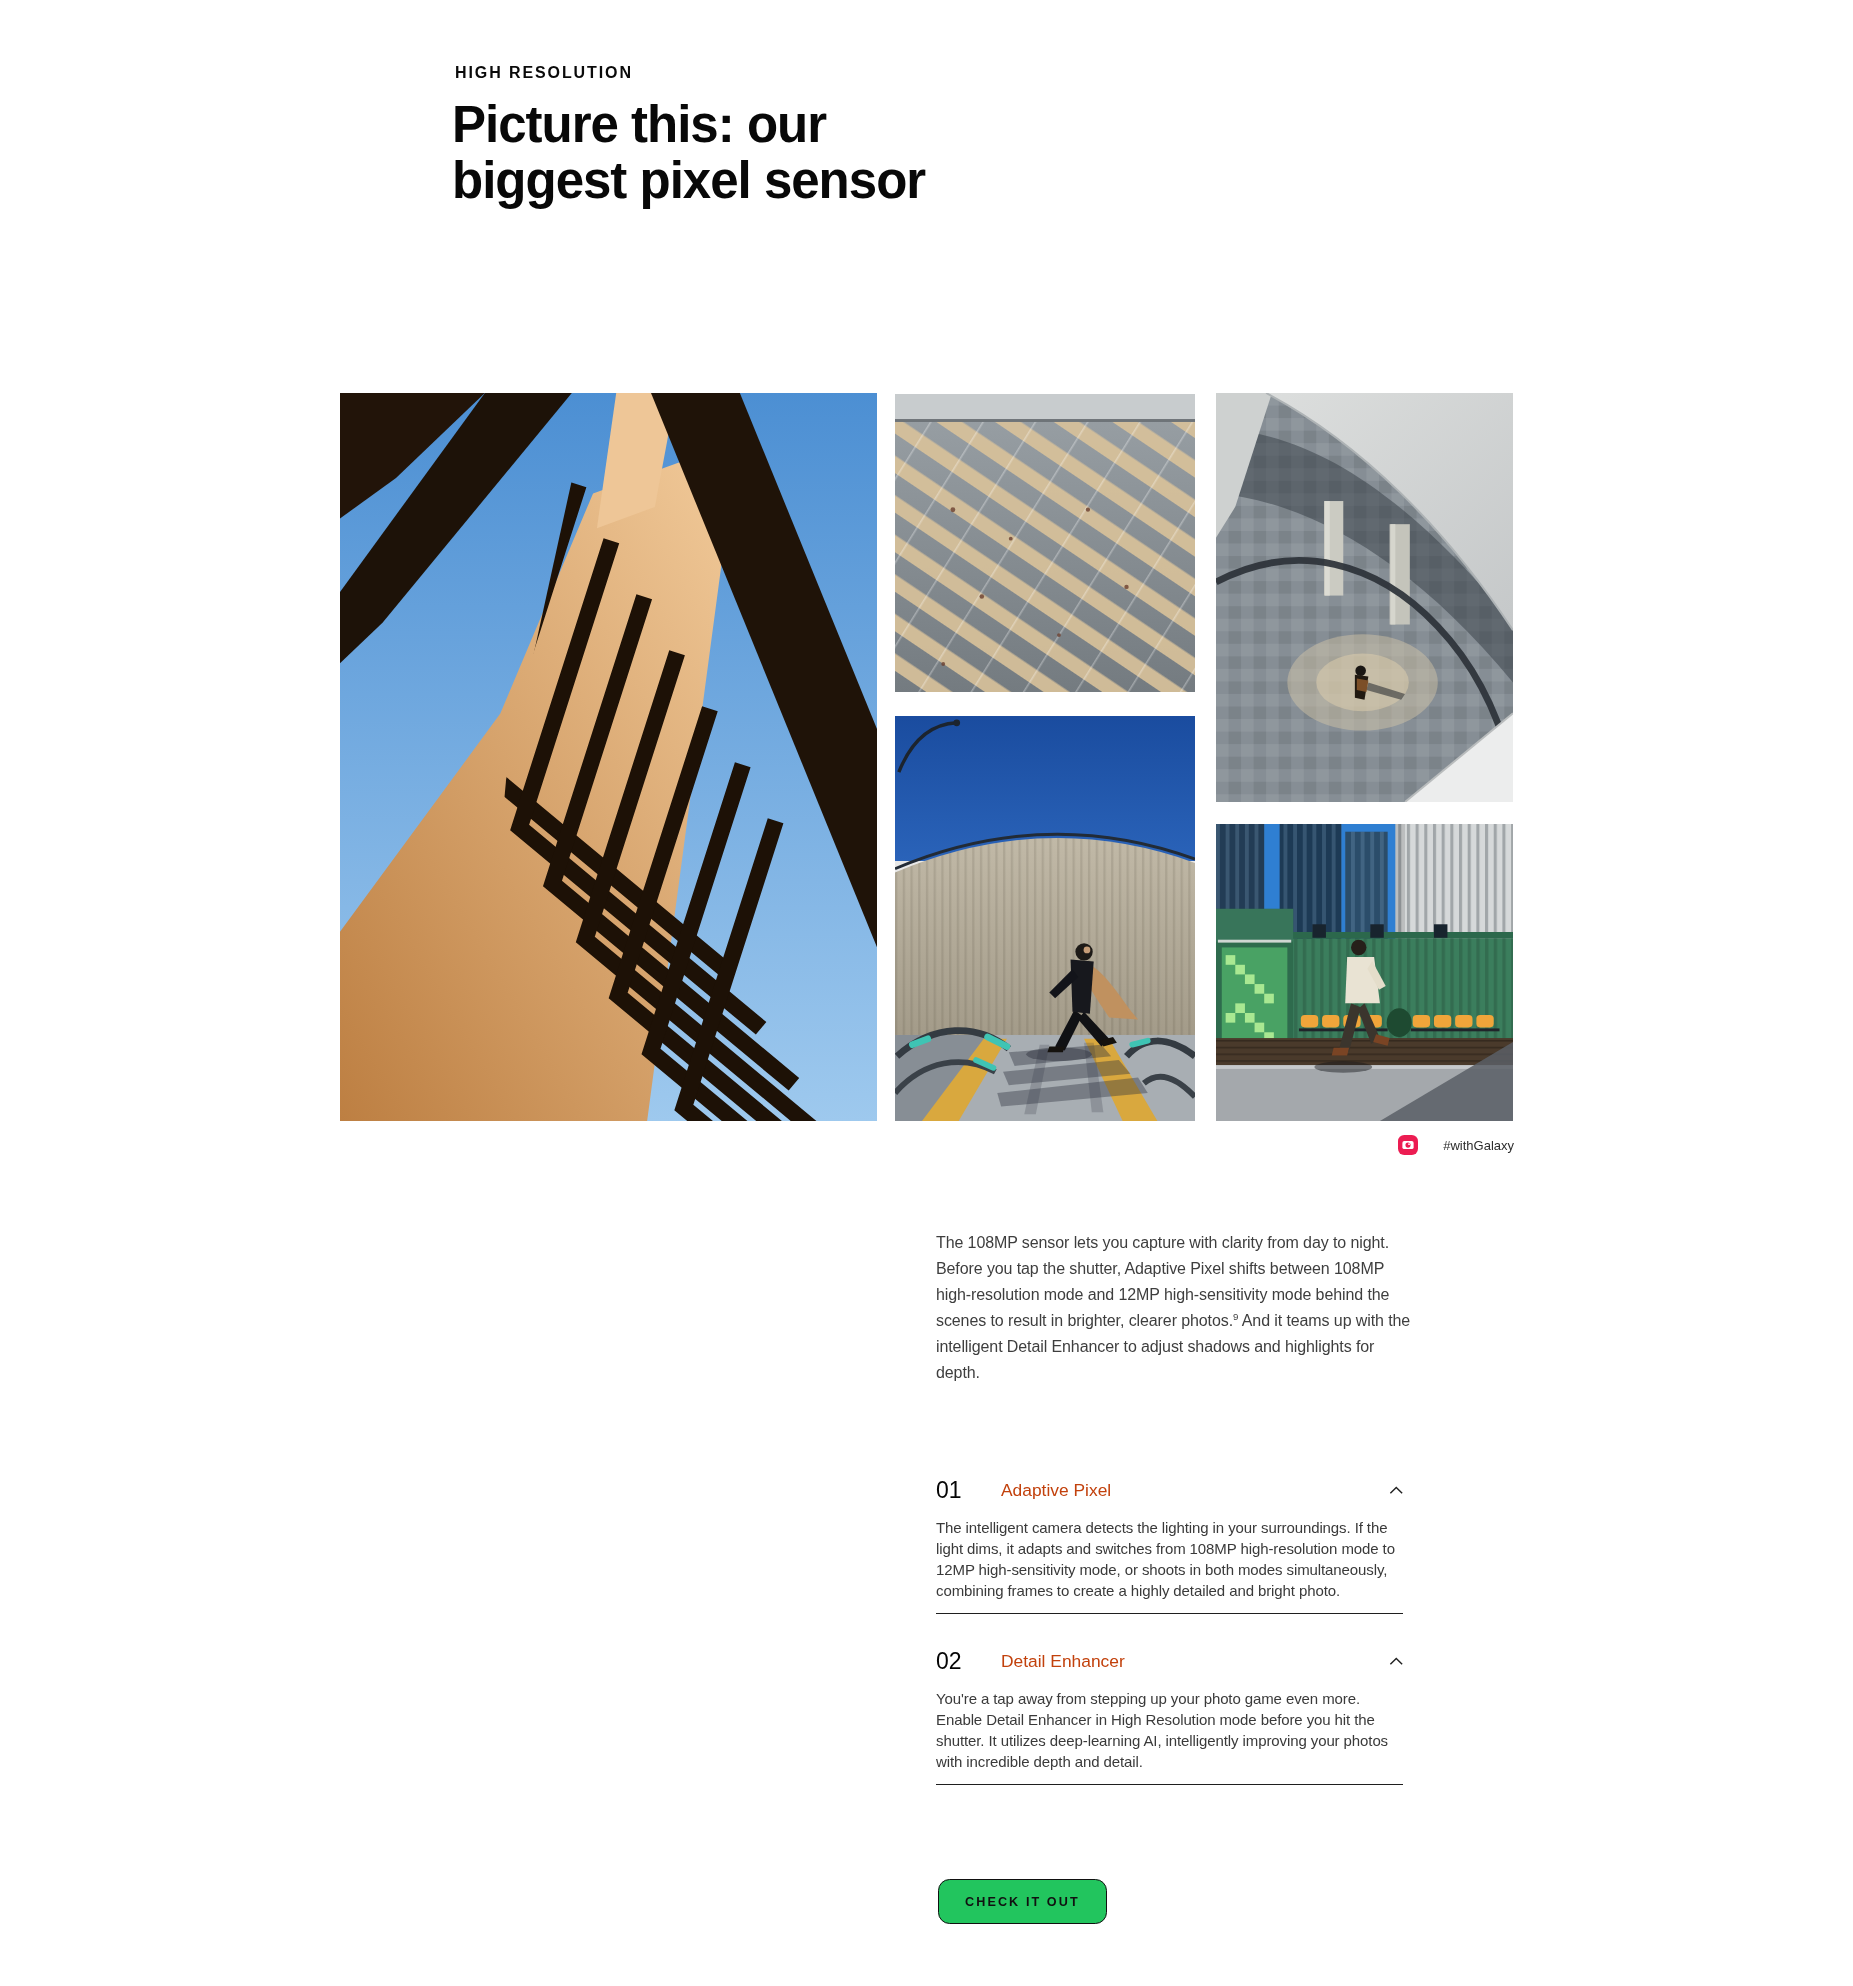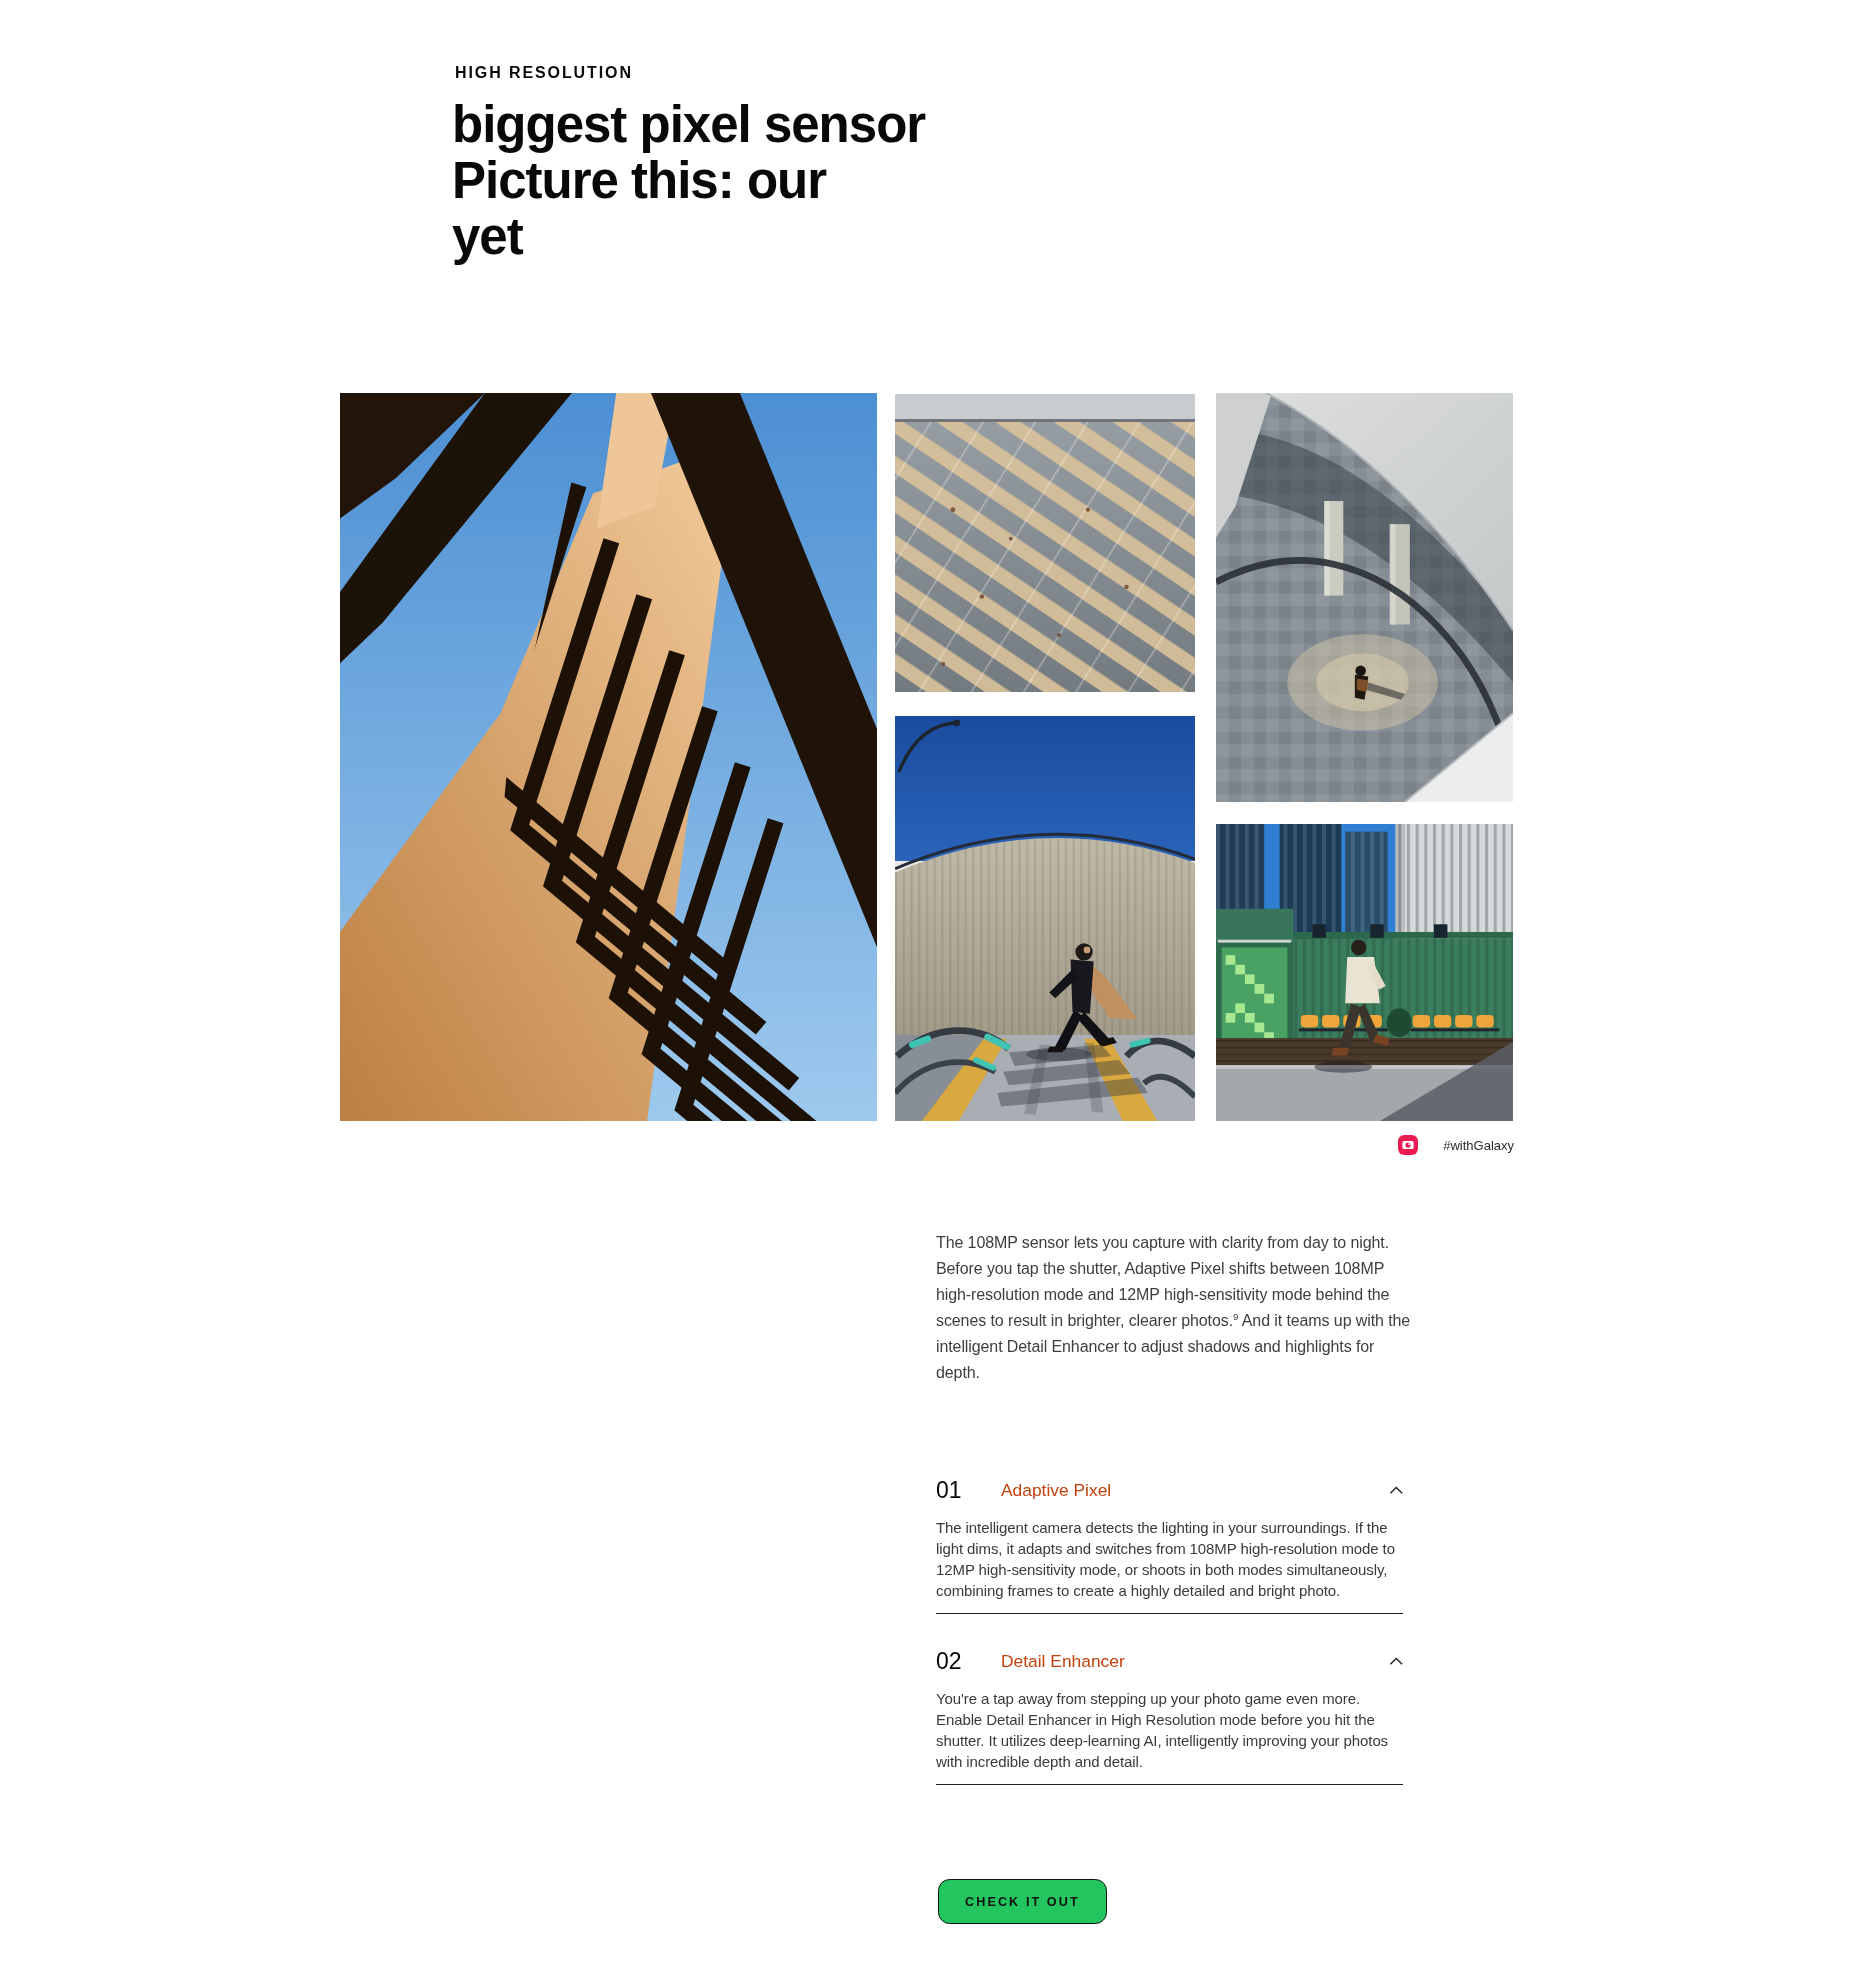--- a/index.html
+++ b/index.html
@@ -38,23 +38,22 @@
   .cta{position:absolute;left:938px;top:1879px;height:45px;padding:0 26px;background:#22c55e;border:1px solid #111;border-radius:11.6px;font-family:"Liberation Sans",sans-serif;font-size:12.6px;font-weight:700;letter-spacing:2.1px;color:#111;cursor:pointer;}
 </style>
 </head>
 <body>
 
 <div class="page">
 
   <div class="kicker">HIGH RESOLUTION</div>
 
   <h1 class="headline">
+    <span>Picture this: our</span>
     <span>biggest pixel sensor</span>
-    <span>Picture this: our</span>
-    <span>yet</span>
   </h1>
 
   <div class="gallery">
 
     <div class="ph ph-1">
       <svg viewBox="0 0 556 754" preserveAspectRatio="none">
         <defs>
           <linearGradient id="sky1" x1="0" y1="0" x2="0" y2="1">
             <stop offset="0" stop-color="#4c8fd3"></stop>
               <stop offset="1" stop-color="#9ec9ee"></stop>

